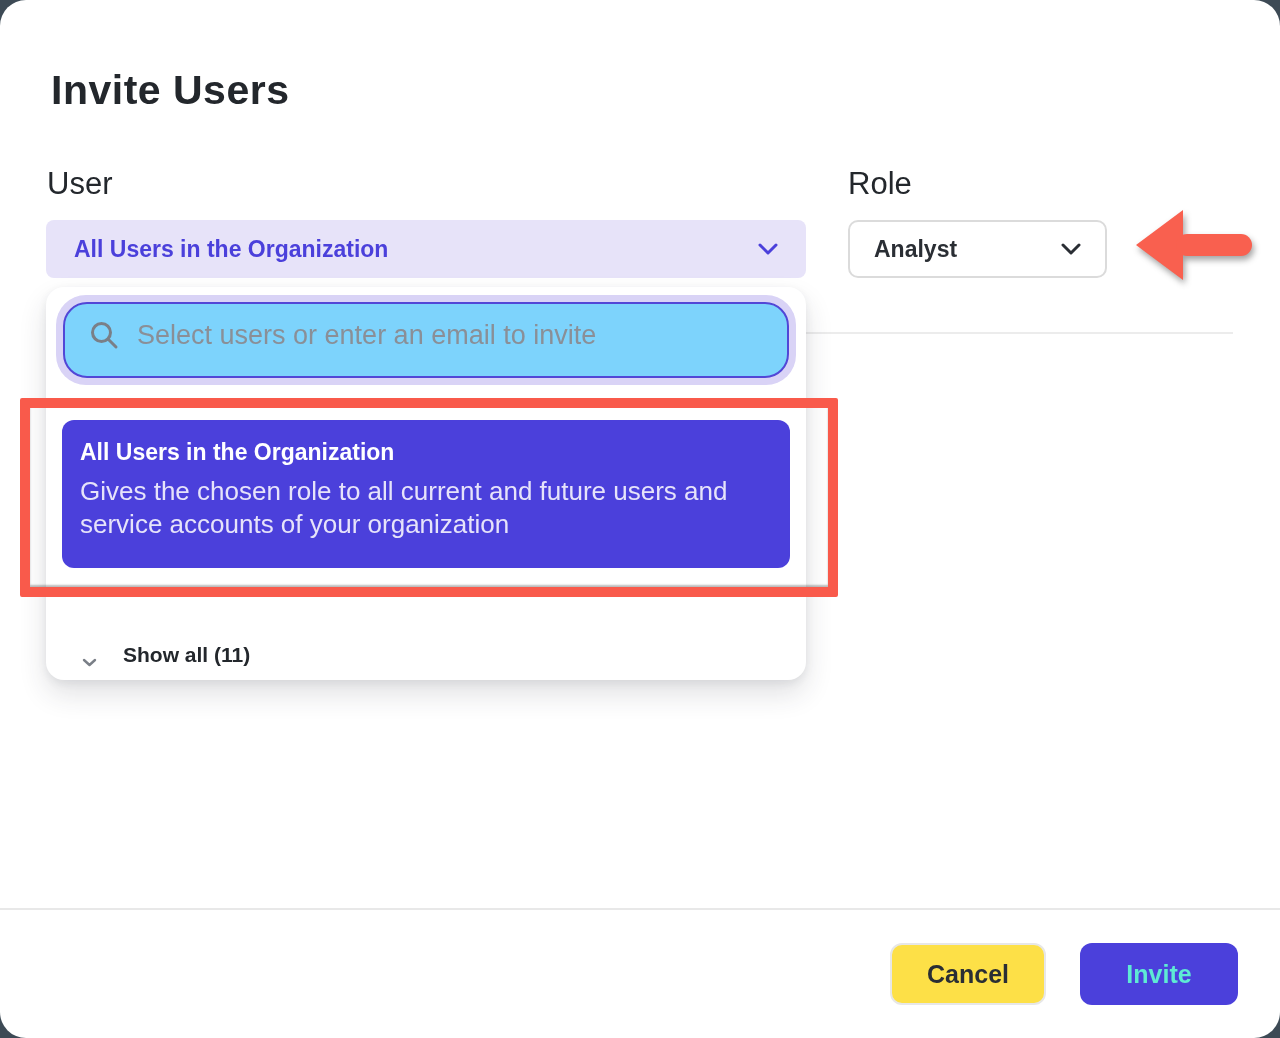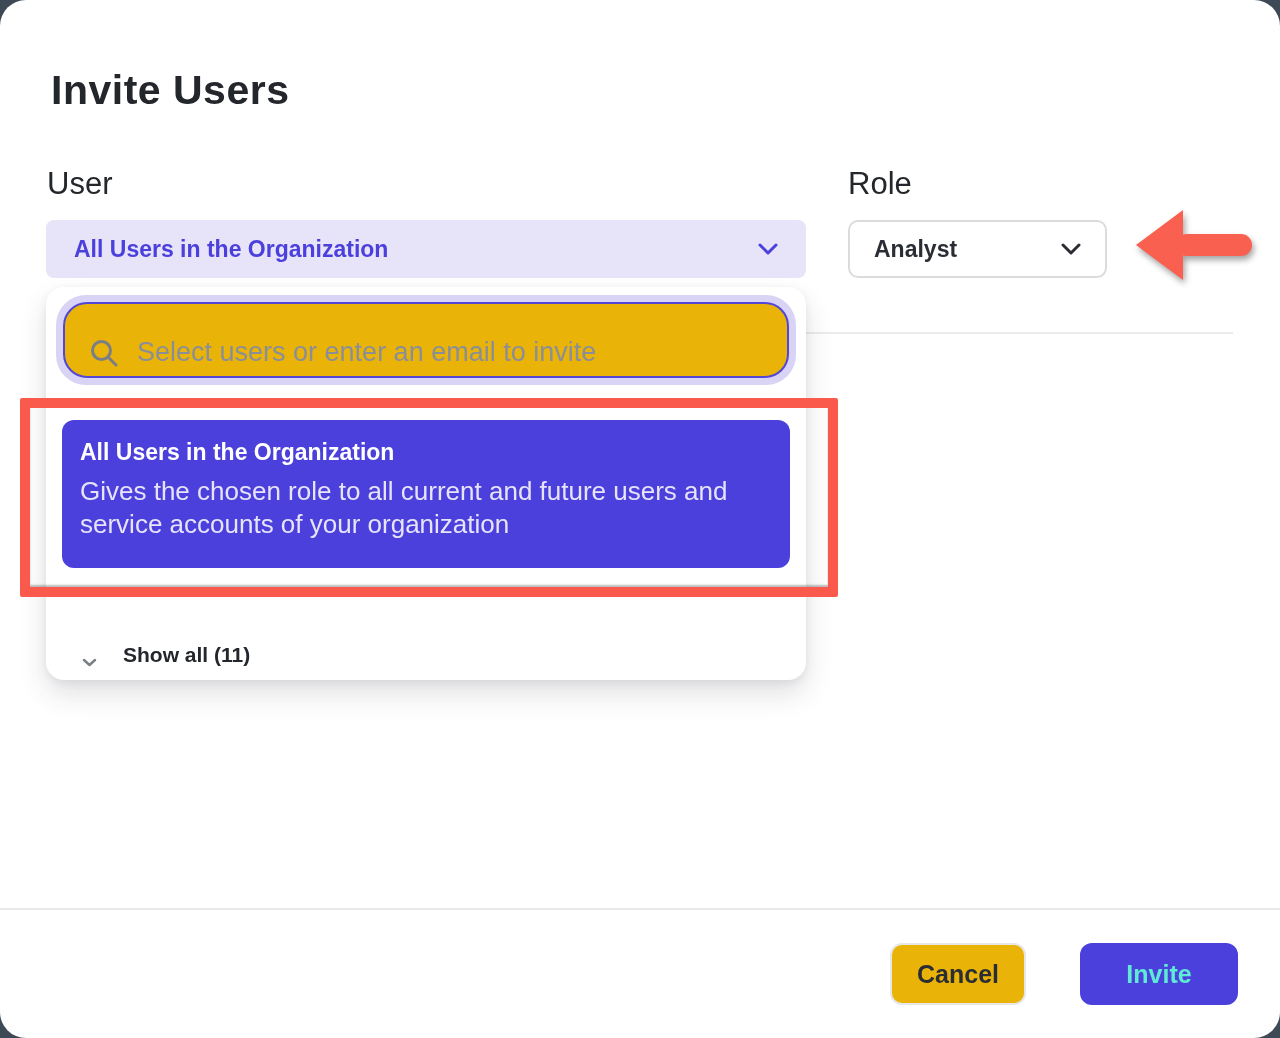--- a/index.html
+++ b/index.html
@@ -67,22 +67,22 @@
     z-index: 5;
   }
   .search-ring {
     position: absolute; left: 10px; top: 8px;
     width: 740px; height: 90px;
     background: #D9D3F6; border-radius: 30px;
     padding: 7px;
   }
   .search-input-wrap {
     width: 100%; height: 100%;
-    background: #eab308; border: 2px solid #5247D6; border-radius: 24px;
-    display: flex; align-items: flex-end; padding: 8px 24px;
+    background: #7dd3fc; border: 2px solid #5247D6; border-radius: 24px;
+    display: flex; align-items: flex-start; padding: 16px 24px;
   }
   .search-input {
     border: none; outline: none; flex: 1;
     font-family: "Liberation Sans", sans-serif;
     font-size: 27px; color: #2A2E34; margin-left: 18px;
     background: transparent;
   }
   .search-input::placeholder { color: #8A8F97; }
 
   .option-card {
@@ -124,22 +124,22 @@
     filter: drop-shadow(2px 4px 3px rgba(50,50,50,0.45));
   }
 
   .btn {
     position: absolute; top: 943px; height: 62px;
     border-radius: 12px; display: flex; align-items: center; justify-content: center;
     font-size: 25px; font-weight: 600; cursor: pointer;
     font-family: "Liberation Sans", sans-serif;
   }
   .btn-cancel {
-    left: 890px; width: 136px;
-    background: #eab308; border: 2px solid #E7E7E7; color: #2A2E34;
+    left: 890px; width: 156px;
+    background: #fde047; border: 2px solid #E7E7E7; color: #2A2E34;
   }
   .btn-invite {
     left: 1080px; width: 158px;
     background: #4B40DB; border: none; color: #5eead4;
   }
 </style>
 </head>
 <body>
 
 <div class="modal">

